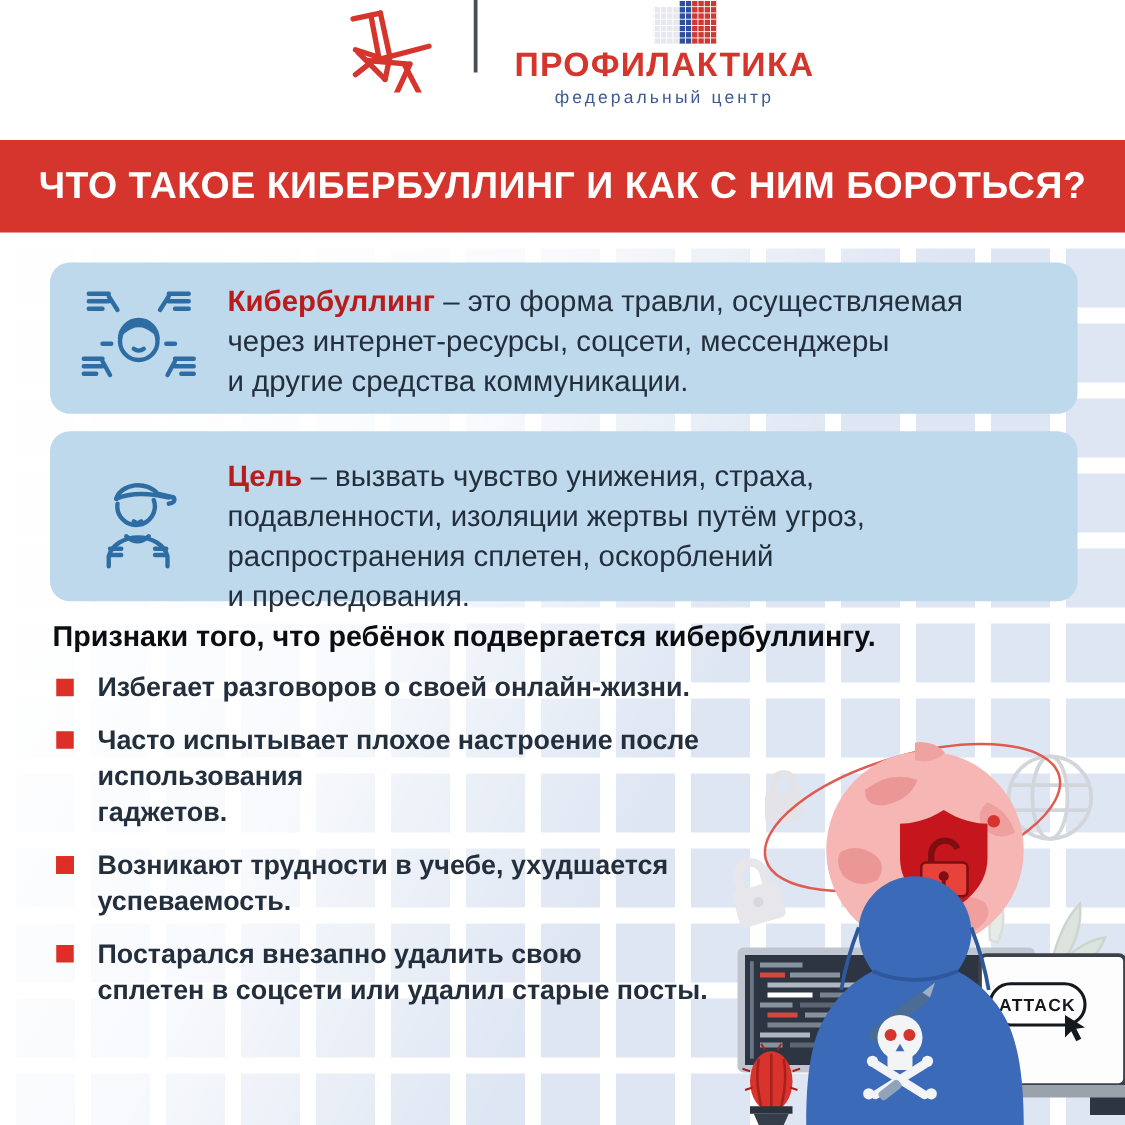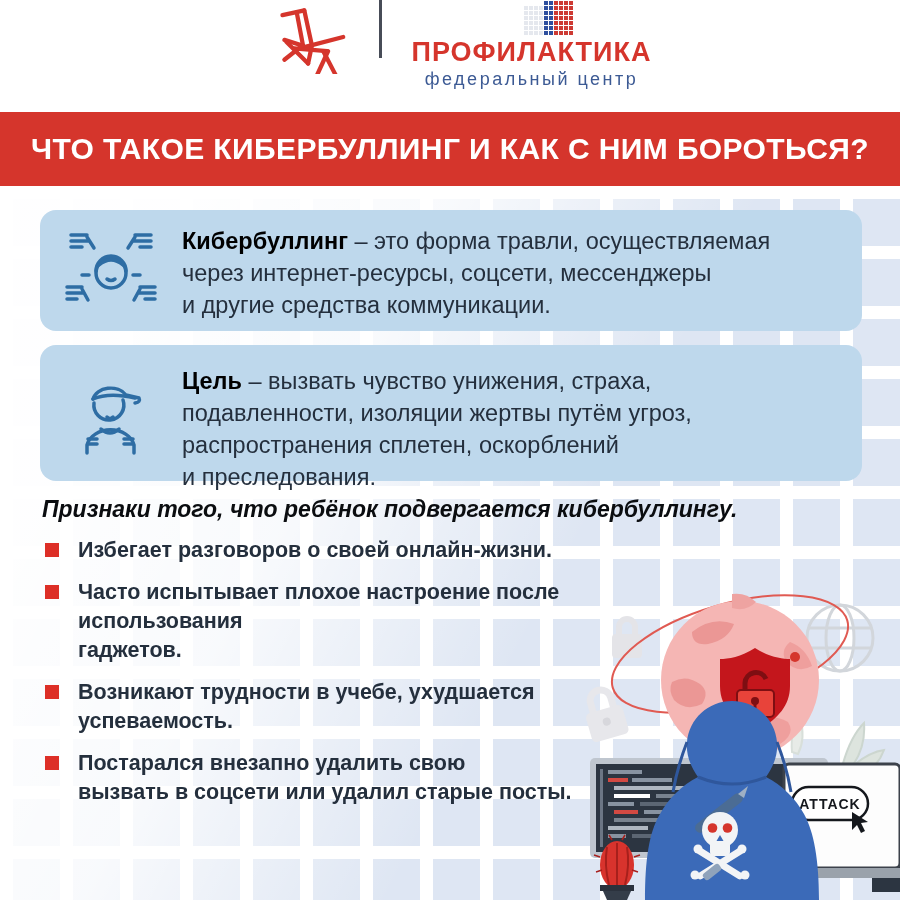--- a/index.html
+++ b/index.html
@@ -23,42 +23,42 @@
   .divider{width:3px;height:58px;background:#474c57;}
   .logo-block{display:flex;flex-direction:column;align-items:center;}
   .pixelgrid{position:relative;width:50px;height:35px;margin-left:34px;margin-bottom:3px;
     background-image:
       linear-gradient(to right,#ffffff 0 1px,transparent 1px),
       linear-gradient(to bottom,#ffffff 0 1px,transparent 1px),
       linear-gradient(to right,#e5e8ee 0 20px,#2e4f9e 20px 30px,#cd3a33 30px 50px);
     background-size:5px 5px,5px 5px,auto;}
   .pixelgrid::before{content:"";position:absolute;left:0;top:0;width:20px;height:5px;background:#fff;}
   .org-name{color:#d5352c;font-weight:bold;font-size:27px;letter-spacing:1px;line-height:1.05;}
-  .org-subtitle{color:#3c5a94;font-size:18px;letter-spacing:2.5px;margin-top:3px;}
+  .org-subtitle{color:#3c5a94;font-size:14px;letter-spacing:2.5px;margin-top:3px;}
 
   
   .banner{position:absolute;top:112px;left:0;width:900px;height:74px;background:#d5352c;
           display:flex;align-items:center;justify-content:center;z-index:5;}
   .banner h1{margin:13px;color:#ffffff;font-size:30px;font-weight:bold;letter-spacing:0.4px;}
 
   
   .defbox{position:absolute;left:40px;width:822px;background:#bed8ec;border-radius:16px;
           display:flex;z-index:4;}
   .defbox-1{top:210px;height:121px;}
   .defbox-2{top:345px;height:136px;}
   .def-iconcol{width:142px;display:flex;align-items:center;justify-content:center;flex:0 0 142px;}
   .def-text{margin:0;font-size:23.5px;line-height:32px;color:#242f3d;}
   .defbox-1 .def-text{padding-top:15px;}
   .defbox-2 .def-text{padding-top:20px;}
   .def-body{white-space:pre-line;}
-  .term{font-weight:bold;color:#000000;}
+  .term{font-weight:bold;color:#b91c1c;}
 
   
   .signs-heading{position:absolute;left:42px;top:496px;margin:0;font-size:23px;font-weight:bold;
-                 color:#0b0d10;z-index:4;font-style:italic;}
+                 color:#0b0d10;z-index:4;}
   .signs-list{position:absolute;left:45px;top:536px;width:655px;margin:0;padding:0;
               list-style:none;z-index:4;}
   .signs-list li{position:relative;padding-left:33px;font-size:21.5px;line-height:29px;
                  margin-bottom:13px;color:#242f3d;white-space:pre-line;font-weight:bold;}
   .sq{position:absolute;left:0;top:7px;width:14px;height:14px;background:#dd2f27;}
 
   
   .illustration{position:absolute;left:552px;top:572px;width:348px;height:328px;z-index:2;}
 </style>
 </head>
@@ -148,21 +148,21 @@
   <h2 class="signs-heading">Признаки того, что ребёнок подвергается кибербуллингу.</h2>
   <ul class="signs-list">
     <li><span class="sq"></span><span>Избегает разговоров о своей онлайн-жизни.</span></li>
     <li><span class="sq"></span><span>Часто испытывает плохое настроение после использования
 гаджетов.</span></li>
     <li><span class="sq"></span></li>
     <li><span class="sq"></span></li>
     <li><span class="sq"></span><span>Возникают трудности в учебе, ухудшается
 успеваемость.</span></li>
     <li><span class="sq"></span><span>Постарался внезапно удалить свою
-вызвать в соцсети или удалил старые посты.</span></li>
+сплетен в соцсети или удалил старые посты.</span></li>
   </ul>
 
   <svg class="illustration" viewBox="0 0 348 328">
 
     <g fill="none" stroke="#d2d6db" stroke-width="3">
       <circle cx="288" cy="66" r="33"></circle>
       <ellipse cx="288" cy="66" rx="14" ry="33"></ellipse>
       <path d="M256 56 h64 M256 76 h64"></path>
     </g>
     <g fill="#e4e4e8">

